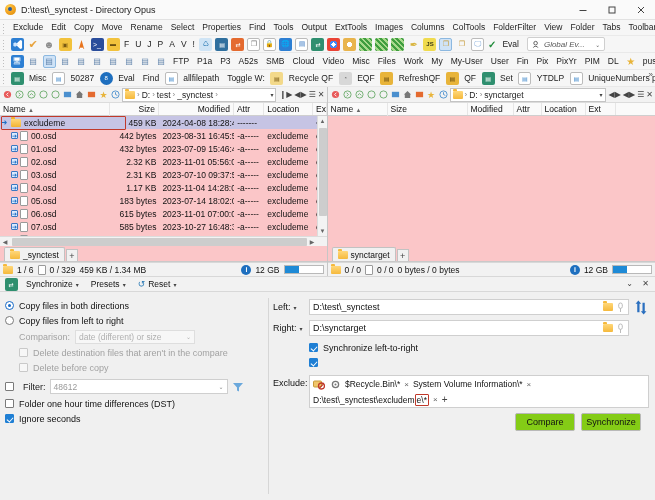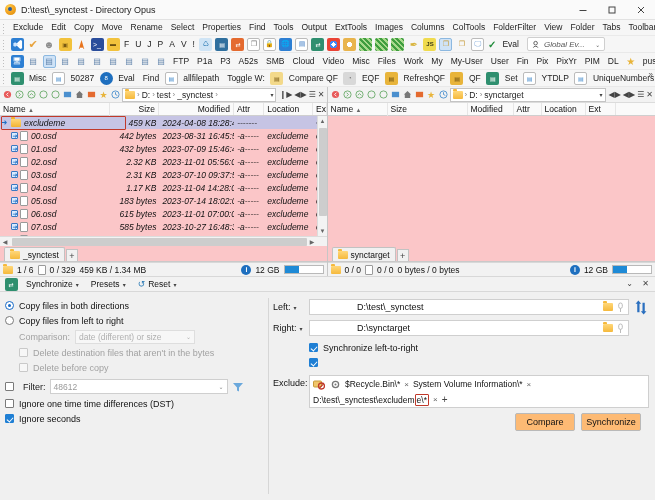--- a/index.html
+++ b/index.html
@@ -79,21 +79,21 @@
   .path-right { display:flex;align-items:center;gap:2px;padding-left:2px; }
 
   .colhdr { height:13px; flex:0 0 13px; display:flex; align-items:center;
             background:#fafafa; border-bottom:1px solid #cfcfcf; font-size:8.5px;color:#111;}
   .colhdr .c { padding:0 3px; white-space:nowrap; overflow:hidden; border-right:1px solid #e6e6e6;
                line-height:12px;}
 
   .filelist { flex:1 1 auto; background:#fbc6c8; overflow:hidden; position:relative; }
   .row { height:13px; display:flex; align-items:center; font-size:8.5px; color:#111; }
   .row.sel { background:#c6c4e4; }
-  .row .c { padding:8px 3px; white-space:nowrap; overflow:hidden;font-style:italic; }
+  .row .c { padding:8px 3px; white-space:nowrap; overflow:hidden; }
   .row .c.num { text-align:right; }
   .tri { width:8px;flex:0 0 8px;display:flex;align-items:center;justify-content:center;
          color:#1f6fc4;font-size:8px;}
   .sq { width:7px;height:7px;flex:0 0 7px;border:1px solid #3a78c2;background:#dbeafe;
         border-radius:1px;display:flex;align-items:center;justify-content:center;
         font-size:6px;color:#1f6fc4;margin-right:2px;}
   .fileico { width:8px;height:10px;flex:0 0 8px;background:#fff;border:1px solid #9a9a9a;
              margin-right:3px;border-radius:1px;}
   .folico { width:10px;height:8px;flex:0 0 10px;margin-right:3px;border-radius:1px;
             background:linear-gradient(#ffd77a,#f2b333); position:relative;}
@@ -161,38 +161,38 @@
                 font-size:8.5px;display:flex;align-items:center;padding:0 3px;justify-content:space-between;}
   .filterrow { display:flex;align-items:center;height:19px;gap:4px;margin-top:2px;}
   .filterinput { width:178px;height:15px;border:1px solid #cfcfcf;background:#fff;display:flex;
                  align-items:center;justify-content:space-between;padding:0 3px;font-size:8.5px;color:#9a9a9a;}
   .funnel { width:12px;height:12px;flex:0 0 12px; }
 
   .pathrow { display:flex;align-items:center;height:18px;gap:4px;margin-bottom:3px;}
   .pathlabel { width:32px;flex:0 0 32px;font-size:9px;color:#111;display:flex;align-items:center;gap:3px;}
   .pathinput { flex:1 1 auto;height:16px;border:1px solid #cfcfcf;background:#fff;display:flex;
                align-items:center;padding:0 3px;font-size:9px;color:#111;gap:3px;min-width:0;}
-  .pathinput .v { flex:1 1 auto; white-space:nowrap; overflow:hidden;margin-left:44px;}
+  .pathinput .v { flex:1 1 auto; white-space:nowrap; overflow:hidden;}
   .pin { width:9px;height:11px;flex:0 0 9px;opacity:.55;}
   .swapbtn { width:16px;flex:0 0 16px;display:flex;align-items:center;justify-content:center;
              color:#1f6fc4;font-size:12px;}
 
   .syncopts { padding-left:36px; }
   .exrow { display:flex;align-items:flex-start;margin-top:5px;gap:4px;}
   .exlabel { width:32px;flex:0 0 32px;font-size:9px;color:#111;display:flex;align-items:center;gap:3px;
              padding-top:3px;}
   .exbox { flex:1 1 auto;min-height:31px;border:1px solid #cfcfcf;background:#fff;
            display:flex;align-items:center;padding:2px 3px;gap:4px;flex-wrap:wrap;min-width:0;}
   .chip { display:flex;align-items:center;gap:4px;font-size:8.5px;color:#111;white-space:nowrap;}
   .chip .x { color:#666;font-size:8px;}
   .exico { width:12px;height:12px;flex:0 0 12px;display:flex;align-items:center;justify-content:center;}
 
   .bottombar { height:28px;flex:0 0 28px;display:flex;align-items:center;justify-content:flex-end;
                gap:6px;padding-right:8px;}
-  .btn { min-width:60px;height:18px;border:1px solid #b9b9b9;background:#fdba74;border-radius:2px;
+  .btn { min-width:60px;height:18px;border:1px solid #b9b9b9;background:#84cc16;border-radius:2px;
          font-size:9px;color:#111;display:flex;align-items:center;justify-content:center;text-align:right;}
 </style>
 </head>
 <body>
 
 <div class="app">
 
   <div class="titlebar">
     <div class="title-icon"></div>
     <div class="title-text">D:\test\_synctest - Directory Opus</div>
@@ -343,21 +343,21 @@
     <div class="tb-txt">Misc</div>
     <div class="tb-ico" style="background:#fff;border:1px solid #bbb;color:#4a8fce;font-size:6px">▤</div>
     <div class="tb-txt">50287</div>
     <div class="tb-ico" style="background:#1e6fbf;border-radius:50%;font-size:6px">8</div>
     <div class="tb-txt">Eval</div>
     <div class="tb-txt">Find</div>
     <div class="tb-ico" style="background:#fff;border:1px solid #bbb;color:#4a8fce;font-size:6px">▤</div>
     <div class="tb-txt">allfilepath</div>
     <div class="tb-txt">Toggle W:</div>
     <div class="tb-ico" style="background:#f3d98a;color:#7a5a12;font-size:6px">▤</div>
-    <div class="tb-txt">Compare QF</div>
+    <div class="tb-txt">Recycle QF</div>
     <div class="tb-ico" style="background:#d8d8d8;color:#555;font-size:6px">◔</div>
     <div class="tb-txt">EQF</div>
     <div class="tb-ico" style="background:#e8b43a;color:#6a4f10;font-size:6px">▤</div>
     <div class="tb-txt">RefreshQF</div>
     <div class="tb-ico" style="background:#e8b43a;color:#6a4f10;font-size:6px">▤</div>
     <div class="tb-txt">QF</div>
     <div class="tb-ico" style="background:#2f8f6f;font-size:6px">▤</div>
     <div class="tb-txt">Set</div>
     <div class="tb-ico" style="background:#fff;border:1px solid #bbb;color:#4a8fce;font-size:6px">▤</div>
     <div class="tb-txt">YTDLP</div>
@@ -767,42 +767,42 @@
       </div>
       <div class="cmprow">
         <span class="lbl-dim">Comparison:</span>
         <div class="select-dim">
           <span>date (different) or size</span>
           <span style="font-size:6px">⌄</span>
         </div>
       </div>
       <div class="opt ind1 dim">
         <span class="cbx dim"></span>
-        <span>Delete destination files that aren't in the bytes</span>
+        <span>Delete destination files that aren't in the compare</span>
       </div>
       <div class="opt ind1 dim">
         <span class="cbx dim"></span>
         <span>Delete before copy</span>
       </div>
 
       <div class="filterrow">
         <span class="cbx"></span>
         <span style="font-size:9px">Filter:</span>
         <div class="filterinput">
           <span>48612</span>
           <span style="font-size:6px;color:#888">⌄</span>
         </div>
         <svg class="funnel" viewBox="0 0 12 12">
           <path d="M1 2 L11 2 L7 6.5 L7 10.5 L5 9.5 L5 6.5 Z" fill="#6aa8dc"></path>
         </svg>
       </div>
 
       <div class="opt">
         <span class="cbx"></span>
-        <span>Ignore one time time differences (DST)</span>
+        <span>Folder one hour time differences (DST)</span>
       </div>
       <div class="opt">
         <span class="cbx on"></span>
         <span>Ignore seconds</span>
       </div>
     </div>
 
     <div class="sp-div"></div>
 
     <div class="sp-right">

